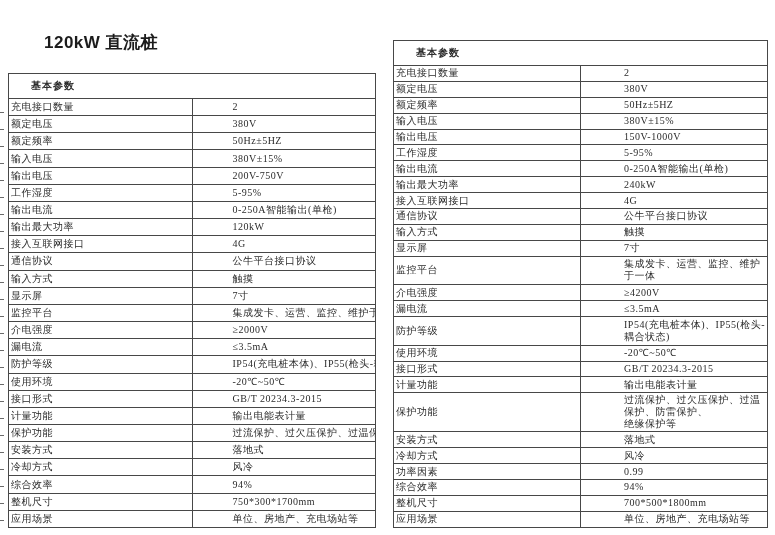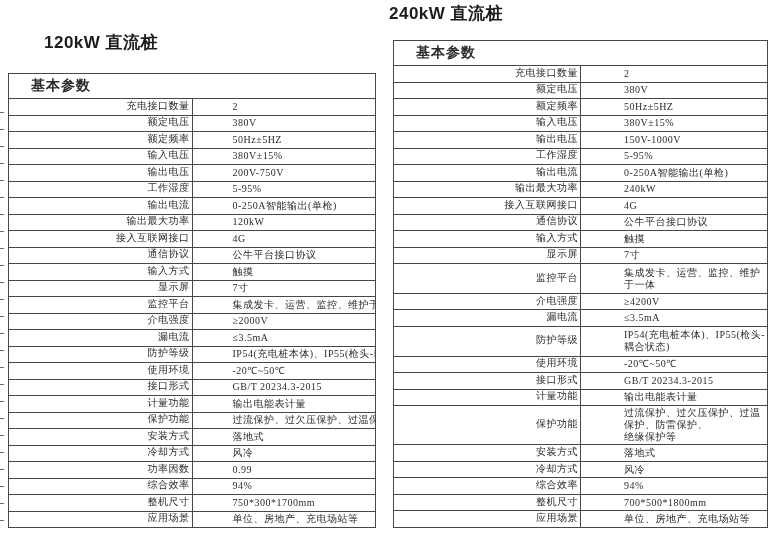--- a/index.html
+++ b/index.html
@@ -38,31 +38,30 @@
     color: #2b2b2b;
   }
   table.spec, table.spec td {
     border: 1px solid #474747;
   }
   .tbl-left  { left: 8px;   top: 73px; width: 368px; height: 455px; }
   .tbl-right { left: 393px; top: 40px; width: 375px; height: 488px; }
 
   td.section-header {
     font-weight: bold;
-    font-size: 14px;
+    font-size: 10px;
     padding-left: 22px;
     height: 22px;
     letter-spacing: 1px;
   }
   td.label-cell {
     width: 92px;
-    text-align: right;
+    text-align: left;
     letter-spacing: 0.5px;
     padding: 0 2px;
-    font-family: Liberation Mono, monospace;
   }
   .tbl-right td.label-cell { width: 90px; }
   td.value-cell {
     padding-left: 40px;
     letter-spacing: 0.5px;
   }
   .tbl-left td.value-cell {
     white-space: nowrap;
     overflow: hidden;
   }
@@ -90,21 +89,20 @@
 </style>
 </head>
 <body>
 
 <div class="page">
 
   <div class="edge-artifact"></div>
 
   <div class="doc-title title-left">120kW 直流桩</div>
 
-  <div class="doc-title title-right">240kW 直流桩</div>
 
   <table class="spec tbl-left">
     <tbody>
       <tr>
         <td class="section-header" colspan="2">基本参数</td>
       </tr>
     <tr>
           <td class="label-cell">充电接口数量</td>
           <td class="value-cell">2</td>
         </tr>
@@ -186,24 +184,20 @@
         </tr>
         <tr>
           <td class="label-cell">安装方式</td>
           <td class="value-cell">落地式</td>
         </tr>
         <tr>
           <td class="label-cell">冷却方式</td>
           <td class="value-cell">风冷</td>
         </tr>
         <tr>
-          <td class="label-cell">功率因数</td>
-          <td class="value-cell">0.99</td>
-        </tr>
-        <tr>
           <td class="label-cell">综合效率</td>
           <td class="value-cell">94%</td>
         </tr>
         <tr>
           <td class="label-cell">整机尺寸</td>
           <td class="value-cell">750*300*1700mm</td>
         </tr>
         <tr>
           <td class="label-cell">应用场景</td>
           <td class="value-cell">单位、房地产、充电场站等</td>
@@ -299,20 +293,24 @@
         </tr>
         <tr>
           <td class="label-cell">安装方式</td>
           <td class="value-cell">落地式</td>
         </tr>
         <tr>
           <td class="label-cell">冷却方式</td>
           <td class="value-cell">风冷</td>
         </tr>
         <tr>
+          <td class="label-cell">功率因素</td>
+          <td class="value-cell">0.99</td>
+        </tr>
+        <tr>
           <td class="label-cell">综合效率</td>
           <td class="value-cell">94%</td>
         </tr>
         <tr>
           <td class="label-cell">整机尺寸</td>
           <td class="value-cell">700*500*1800mm</td>
         </tr>
         <tr>
           <td class="label-cell">应用场景</td>
           <td class="value-cell">单位、房地产、充电场站等</td>

